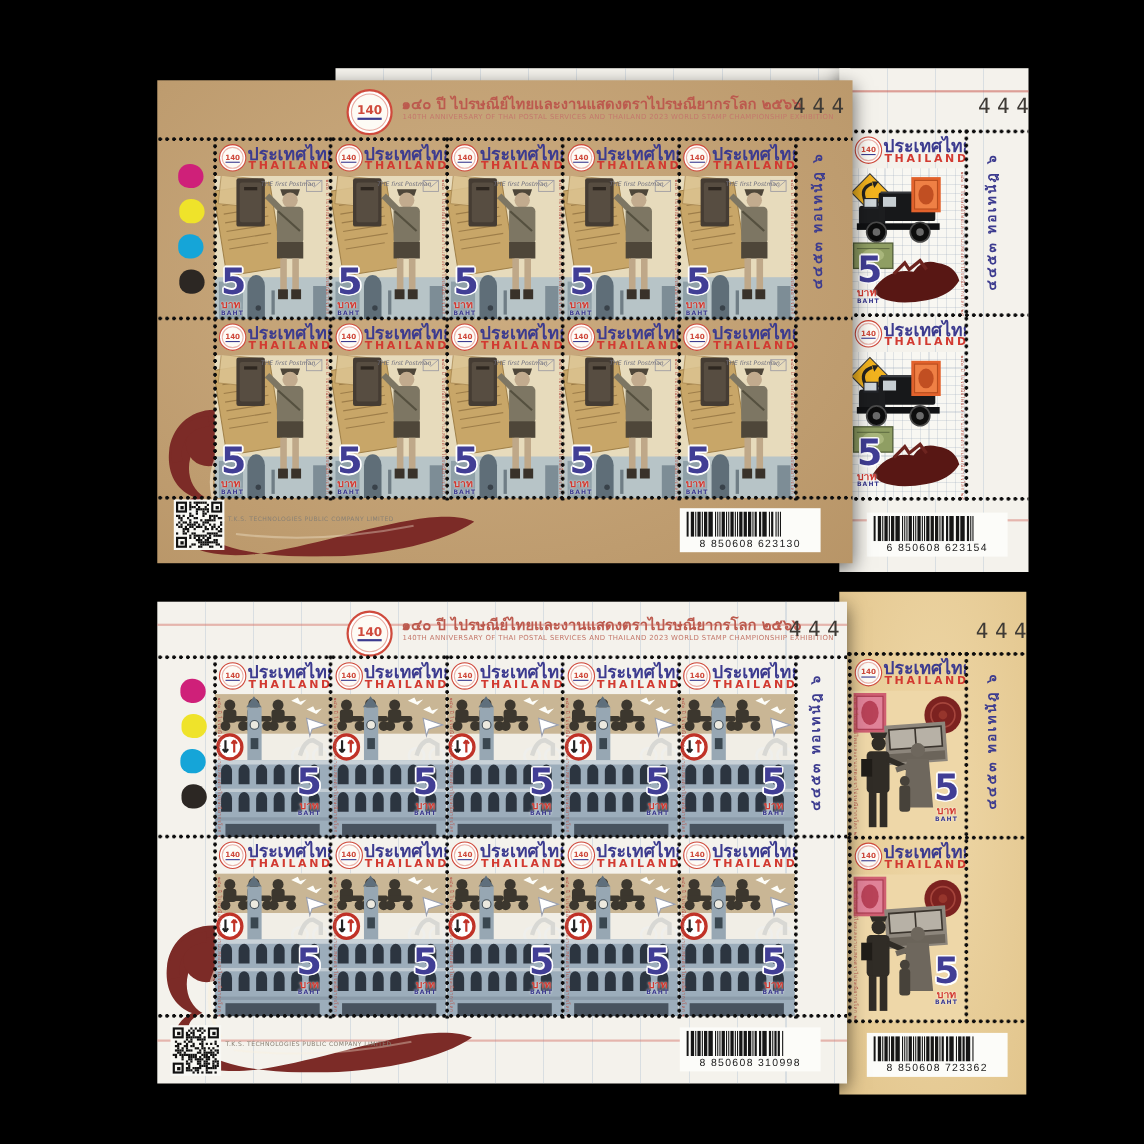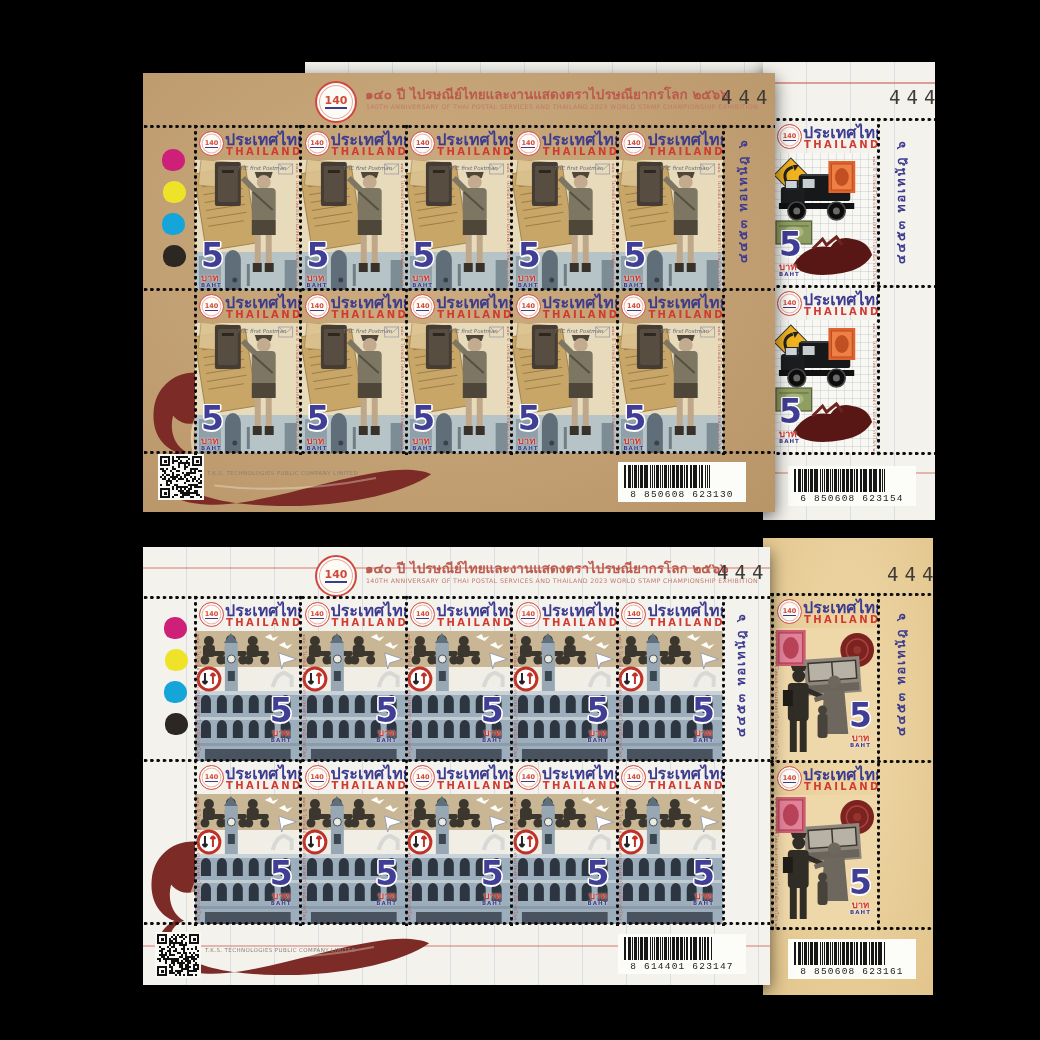--- a/index.html
+++ b/index.html
@@ -50,21 +50,21 @@
   .art-postman{background:#e7dbbc;}
   .art-truck{background-color:#f8f7f2;background-image:
      repeating-linear-gradient(0deg,transparent 0 7px,rgba(150,165,185,.25) 7px 8px),
      repeating-linear-gradient(90deg,transparent 0 7px,rgba(150,165,185,.25) 7px 8px);}
   .art-building{background:#f1eee6;}
   .art-delivery{background:#eed7a8;}
   
   .barcode{position:absolute;background:#fcfcf9;padding:3px 6px 1px;box-sizing:border-box;width:128px;height:40px;z-index:5;}
   .bars{height:23px;white-space:nowrap;overflow:hidden;}
   .bars i{display:inline-block;height:100%;background:#161616;vertical-align:top;}
-  .bdigits{font-family:Liberation Mono, monospace;font-size:9.5px;color:#222;
+  .bdigits{font-family:Liberation Sans, sans-serif;font-size:9.5px;color:#222;
      letter-spacing:1.2px;text-align:center;margin-top:1px;}
   
   .qr{position:absolute;width:46px;height:46px;background:#f8f8f4;padding:2px;box-sizing:border-box;z-index:5;}
   .qr .m{position:relative;width:42px;height:42px;font-size:0;line-height:0;}
   .qr .m b{display:inline-block;width:2px;height:2px;}
   .qr .m b.f{background:#111;}
   .qr .fp{position:absolute;width:10px;height:10px;border:2px solid #111;background:#f8f8f4;box-sizing:border-box;}
   .qr .fp::after{content:"";position:absolute;left:1.5px;top:1.5px;width:3px;height:3px;background:#111;}
   .swoosh{position:absolute;z-index:2;}
   .sliver{position:absolute;z-index:1;}
@@ -916,21 +916,21 @@
     <div class="micro" style="right:auto;left:0px;">๑๔๐ ปี ไปรษณีย์ไทยและงานแสดงตราไปรษณียากรโลก ๒๕๖๖</div>
   </div>
 </div>
     <div class="perf-h" style="left:0;top:54px;width:170px;"></div>
     <div class="perf-h" style="left:0;top:221px;width:170px;"></div>
     <div class="perf-h" style="left:0;top:388px;width:170px;"></div>
     <div class="perf-v" style="left:7px;top:54px;height:339px;"></div>
     <div class="perf-v" style="left:113px;top:54px;height:339px;"></div>
     <div class="barcode" style="left:25px;top:401px;">
       <div class="bars"><i style="width:1.5px;margin-right:2px"></i><i style="width:3px;margin-right:1px"></i><i style="width:1px;margin-right:1px"></i><i style="width:3px;margin-right:1px"></i><i style="width:1px;margin-right:1px"></i><i style="width:3px;margin-right:1px"></i><i style="width:4px;margin-right:2px"></i><i style="width:1px;margin-right:1px"></i><i style="width:1px;margin-right:1px"></i><i style="width:1px;margin-right:1px"></i><i style="width:3px;margin-right:1px"></i><i style="width:1px;margin-right:1px"></i><i style="width:1px;margin-right:1px"></i><i style="width:3px;margin-right:1px"></i><i style="width:1px;margin-right:1px"></i><i style="width:1px;margin-right:1px"></i><i style="width:3px;margin-right:1px"></i><i style="width:3px;margin-right:1px"></i><i style="width:3px;margin-right:1px"></i><i style="width:1px;margin-right:1px"></i><i style="width:2px;margin-right:2px"></i><i style="width:2px;margin-right:1px"></i><i style="width:4px;margin-right:2px"></i><i style="width:1px;margin-right:1px"></i><i style="width:3px;margin-right:1px"></i><i style="width:2px;margin-right:1px"></i><i style="width:4px;margin-right:2px"></i><i style="width:1.5px"></i></div>
-      <div class="bdigits">8 850608 623161</div>
+      <div class="bdigits">8 850608 723362</div>
     </div>
   </div>
 
   <div class="sheet ruled" id="sheet-bottom-front" style="left:143px;top:547px;width:627px;height:438px;z-index:2;">
     <div class="pinkline" style="top:20px;"></div>
     <div class="pinkline" style="top:398px;"></div>
     <div class="sheet-logo" style="left:172px;top:8px;">
       <span class="l140">140</span>
     </div>
     <div class="title-th" style="left:222px;top:10px;">๑๔๐ ปี ไปรษณีย์ไทยและงานแสดงตราไปรษณียากรโลก ๒๕๖๖</div>
@@ -1720,17 +1720,17 @@
     <div class="perf-v" style="left:260.7px;top:48px;height:331px;"></div>
     <div class="perf-v" style="left:366.3px;top:48px;height:331px;"></div>
     <div class="perf-v" style="left:471.9px;top:48px;height:331px;"></div>
     <div class="perf-v" style="left:577.5px;top:48px;height:331px;"></div>
     <div class="qr" style="left:12px;top:385px;">
         <div class="m"><b></b><b></b><b></b><b></b><b></b><b></b><b></b><b></b><b class="f"></b><b></b><b class="f"></b><b></b><b class="f"></b><b class="f"></b><b></b><b></b><b></b><b></b><b></b><b></b><b></b><b></b><b></b><b></b><b></b><b></b><b></b><b></b><b class="f"></b><b></b><b class="f"></b><b></b><b class="f"></b><b class="f"></b><b></b><b class="f"></b><b></b><b></b><b></b><b></b><b></b><b></b><b></b><b></b><b></b><b></b><b></b><b></b><b class="f"></b><b></b><b class="f"></b><b class="f"></b><b></b><b></b><b></b><b class="f"></b><b></b><b></b><b></b><b></b><b></b><b></b><b></b><b></b><b></b><b></b><b></b><b></b><b></b><b class="f"></b><b class="f"></b><b></b><b class="f"></b><b></b><b></b><b class="f"></b><b></b><b></b><b></b><b></b><b></b><b></b><b></b><b></b><b></b><b></b><b></b><b></b><b></b><b></b><b class="f"></b><b class="f"></b><b class="f"></b><b class="f"></b><b class="f"></b><b class="f"></b><b class="f"></b><b></b><b class="f"></b><b></b><b></b><b></b><b></b><b></b><b></b><b></b><b></b><b></b><b></b><b></b><b></b><b class="f"></b><b></b><b class="f"></b><b></b><b></b><b class="f"></b><b class="f"></b><b class="f"></b><b class="f"></b><b></b><b></b><b></b><b></b><b></b><b></b><b></b><b class="f"></b><b></b><b></b><b></b><b class="f"></b><b></b><b class="f"></b><b class="f"></b><b></b><b></b><b></b><b></b><b class="f"></b><b></b><b></b><b></b><b></b><b></b><b class="f"></b><b></b><b></b><b></b><b class="f"></b><b class="f"></b><b></b><b></b><b class="f"></b><b></b><b></b><b class="f"></b><b></b><b></b><b class="f"></b><b class="f"></b><b></b><b class="f"></b><b></b><b class="f"></b><b></b><b class="f"></b><b></b><b></b><b class="f"></b><b class="f"></b><b></b><b></b><b class="f"></b><b class="f"></b><b></b><b class="f"></b><b class="f"></b><b></b><b></b><b></b><b class="f"></b><b></b><b></b><b></b><b></b><b></b><b></b><b class="f"></b><b></b><b></b><b class="f"></b><b></b><b class="f"></b><b></b><b class="f"></b><b></b><b></b><b></b><b class="f"></b><b class="f"></b><b></b><b class="f"></b><b class="f"></b><b></b><b class="f"></b><b></b><b class="f"></b><b></b><b></b><b></b><b class="f"></b><b class="f"></b><b class="f"></b><b class="f"></b><b></b><b class="f"></b><b class="f"></b><b class="f"></b><b></b><b></b><b></b><b class="f"></b><b></b><b class="f"></b><b></b><b></b><b class="f"></b><b></b><b class="f"></b><b class="f"></b><b></b><b></b><b class="f"></b><b class="f"></b><b></b><b class="f"></b><b></b><b></b><b></b><b></b><b></b><b class="f"></b><b class="f"></b><b></b><b class="f"></b><b class="f"></b><b class="f"></b><b class="f"></b><b class="f"></b><b></b><b class="f"></b><b class="f"></b><b class="f"></b><b></b><b class="f"></b><b class="f"></b><b class="f"></b><b class="f"></b><b class="f"></b><b class="f"></b><b class="f"></b><b class="f"></b><b></b><b></b><b class="f"></b><b class="f"></b><b class="f"></b><b></b><b class="f"></b><b class="f"></b><b class="f"></b><b></b><b></b><b class="f"></b><b></b><b></b><b class="f"></b><b></b><b></b><b class="f"></b><b class="f"></b><b class="f"></b><b class="f"></b><b></b><b class="f"></b><b></b><b class="f"></b><b class="f"></b><b class="f"></b><b></b><b class="f"></b><b></b><b></b><b></b><b></b><b></b><b></b><b class="f"></b><b></b><b></b><b class="f"></b><b class="f"></b><b></b><b class="f"></b><b class="f"></b><b class="f"></b><b class="f"></b><b></b><b class="f"></b><b class="f"></b><b></b><b></b><b class="f"></b><b></b><b></b><b></b><b></b><b></b><b></b><b></b><b class="f"></b><b></b><b class="f"></b><b></b><b></b><b class="f"></b><b class="f"></b><b></b><b class="f"></b><b class="f"></b><b></b><b></b><b class="f"></b><b class="f"></b><b class="f"></b><b></b><b></b><b></b><b></b><b></b><b></b><b class="f"></b><b class="f"></b><b></b><b></b><b></b><b class="f"></b><b class="f"></b><b></b><b class="f"></b><b class="f"></b><b class="f"></b><b></b><b class="f"></b><b></b><b class="f"></b><b></b><b></b><b></b><b></b><b></b><b></b><b></b><b class="f"></b><b></b><b></b><b></b><b></b><b class="f"></b><b class="f"></b><b class="f"></b><b class="f"></b><b></b><b></b><b class="f"></b><b class="f"></b><b class="f"></b><b></b><b></b><b></b><b></b><b></b><b></b><b class="f"></b><b class="f"></b><b></b><b class="f"></b><b class="f"></b><b class="f"></b><b class="f"></b><b></b><b></b><b class="f"></b><b class="f"></b><b class="f"></b><b class="f"></b><b class="f"></b><b></b><b></b><b></b><b></b><b></b><b></b><b></b><b class="f"></b><b class="f"></b><b class="f"></b><b></b><b class="f"></b><b class="f"></b><b></b><b></b><b></b><b class="f"></b><b></b><b></b><b></b><b></b><b></b><b></b><b></b><b></b><b></b><b></b><b></b><b></b><b></b><b></b><b class="f"></b><b></b><b class="f"></b><b></b><b class="f"></b><b></b><b class="f"></b><b class="f"></b><b class="f"></b><b></b><b class="f"></b><b></b><div class="fp" style="left: 0px; top: 0px;"></div><div class="fp" style="right: 0px; top: 0px;"></div><div class="fp" style="left: 0px; bottom: 0px;"></div></div>
       </div>
     <div class="printer" style="left:62px;top:400px;">T.K.S. TECHNOLOGIES PUBLIC COMPANY LIMITED</div>
     <div class="barcode" style="left:475px;top:387px;">
       <div class="bars"><i style="width:1.5px;margin-right:2px"></i><i style="width:3px;margin-right:1px"></i><i style="width:1px;margin-right:1px"></i><i style="width:3px;margin-right:1px"></i><i style="width:1px;margin-right:1px"></i><i style="width:3px;margin-right:1px"></i><i style="width:4px;margin-right:2px"></i><i style="width:1px;margin-right:1px"></i><i style="width:1px;margin-right:1px"></i><i style="width:1px;margin-right:1px"></i><i style="width:3px;margin-right:1px"></i><i style="width:1px;margin-right:1px"></i><i style="width:1px;margin-right:1px"></i><i style="width:3px;margin-right:1px"></i><i style="width:1px;margin-right:1px"></i><i style="width:1px;margin-right:1px"></i><i style="width:3px;margin-right:1px"></i><i style="width:3px;margin-right:1px"></i><i style="width:3px;margin-right:1px"></i><i style="width:1px;margin-right:1px"></i><i style="width:2px;margin-right:2px"></i><i style="width:2px;margin-right:1px"></i><i style="width:4px;margin-right:2px"></i><i style="width:2px;margin-right:1px"></i><i style="width:1px;margin-right:1px"></i><i style="width:2px;margin-right:1px"></i><i style="width:2px;margin-right:2px"></i><i style="width:1.5px"></i></div>
-      <div class="bdigits">8 614401 623147</div>
+      <div class="bdigits">8 850608 310998</div>
     </div>
   </div>
 
 </div>
 
 </body></html>

